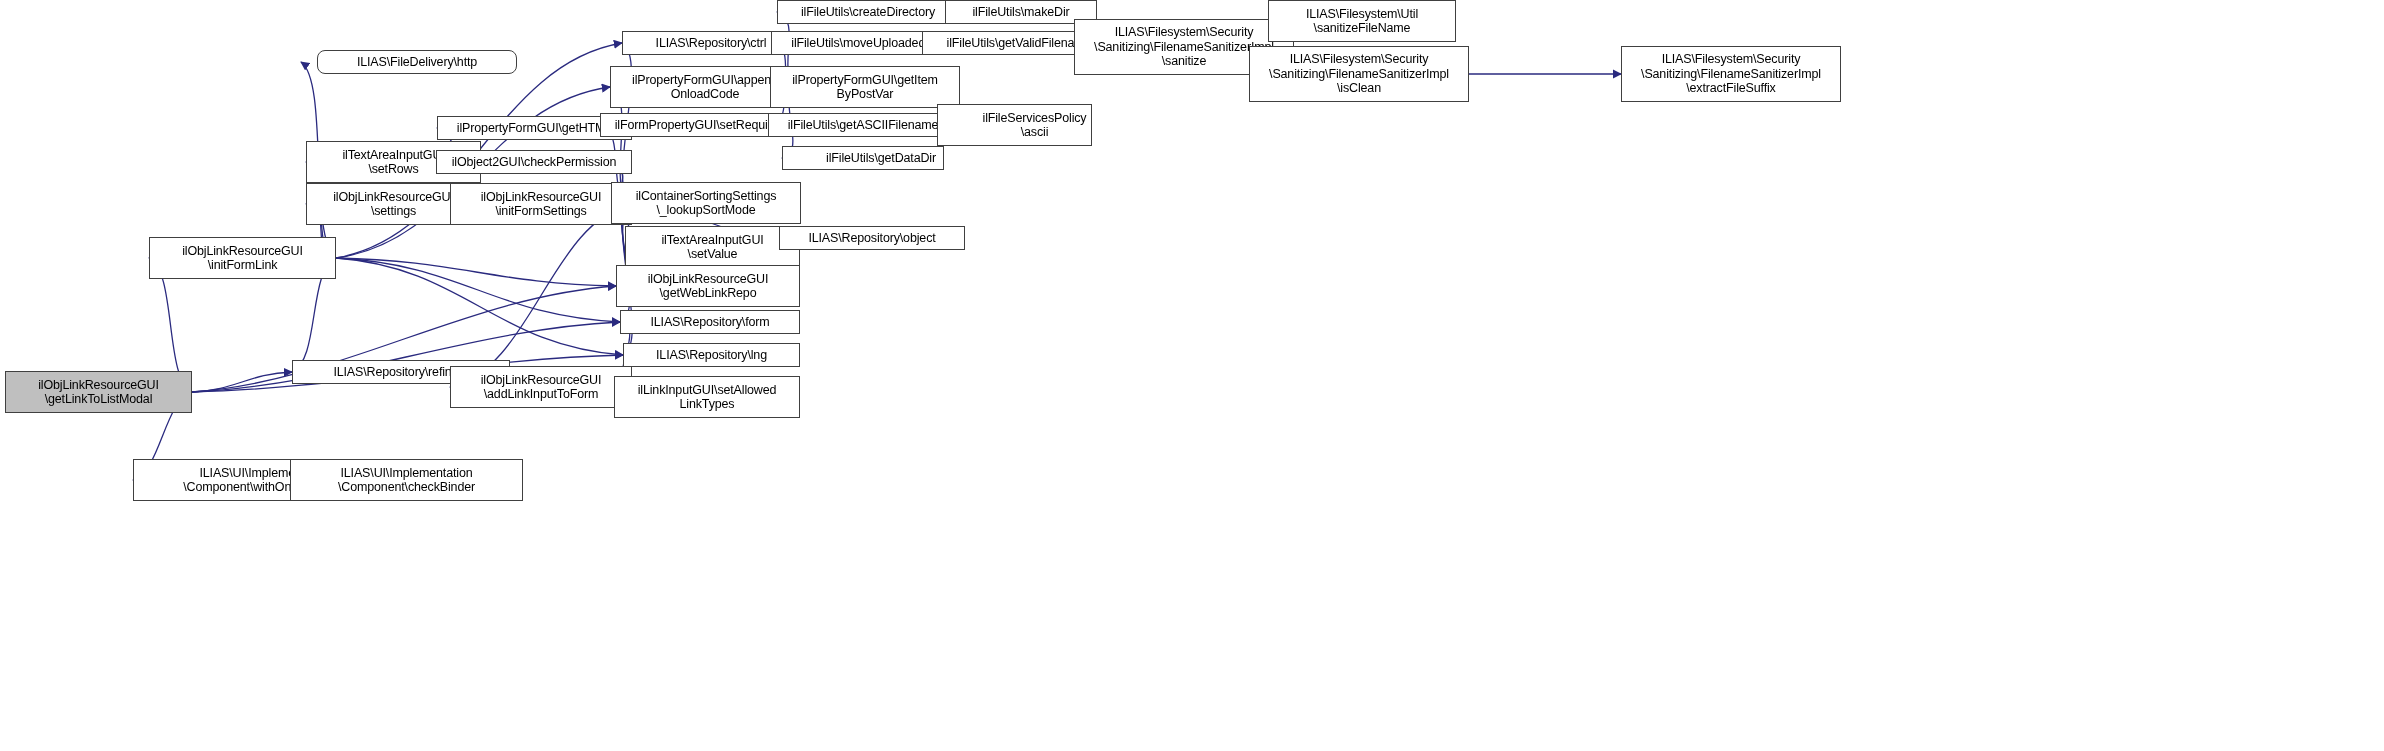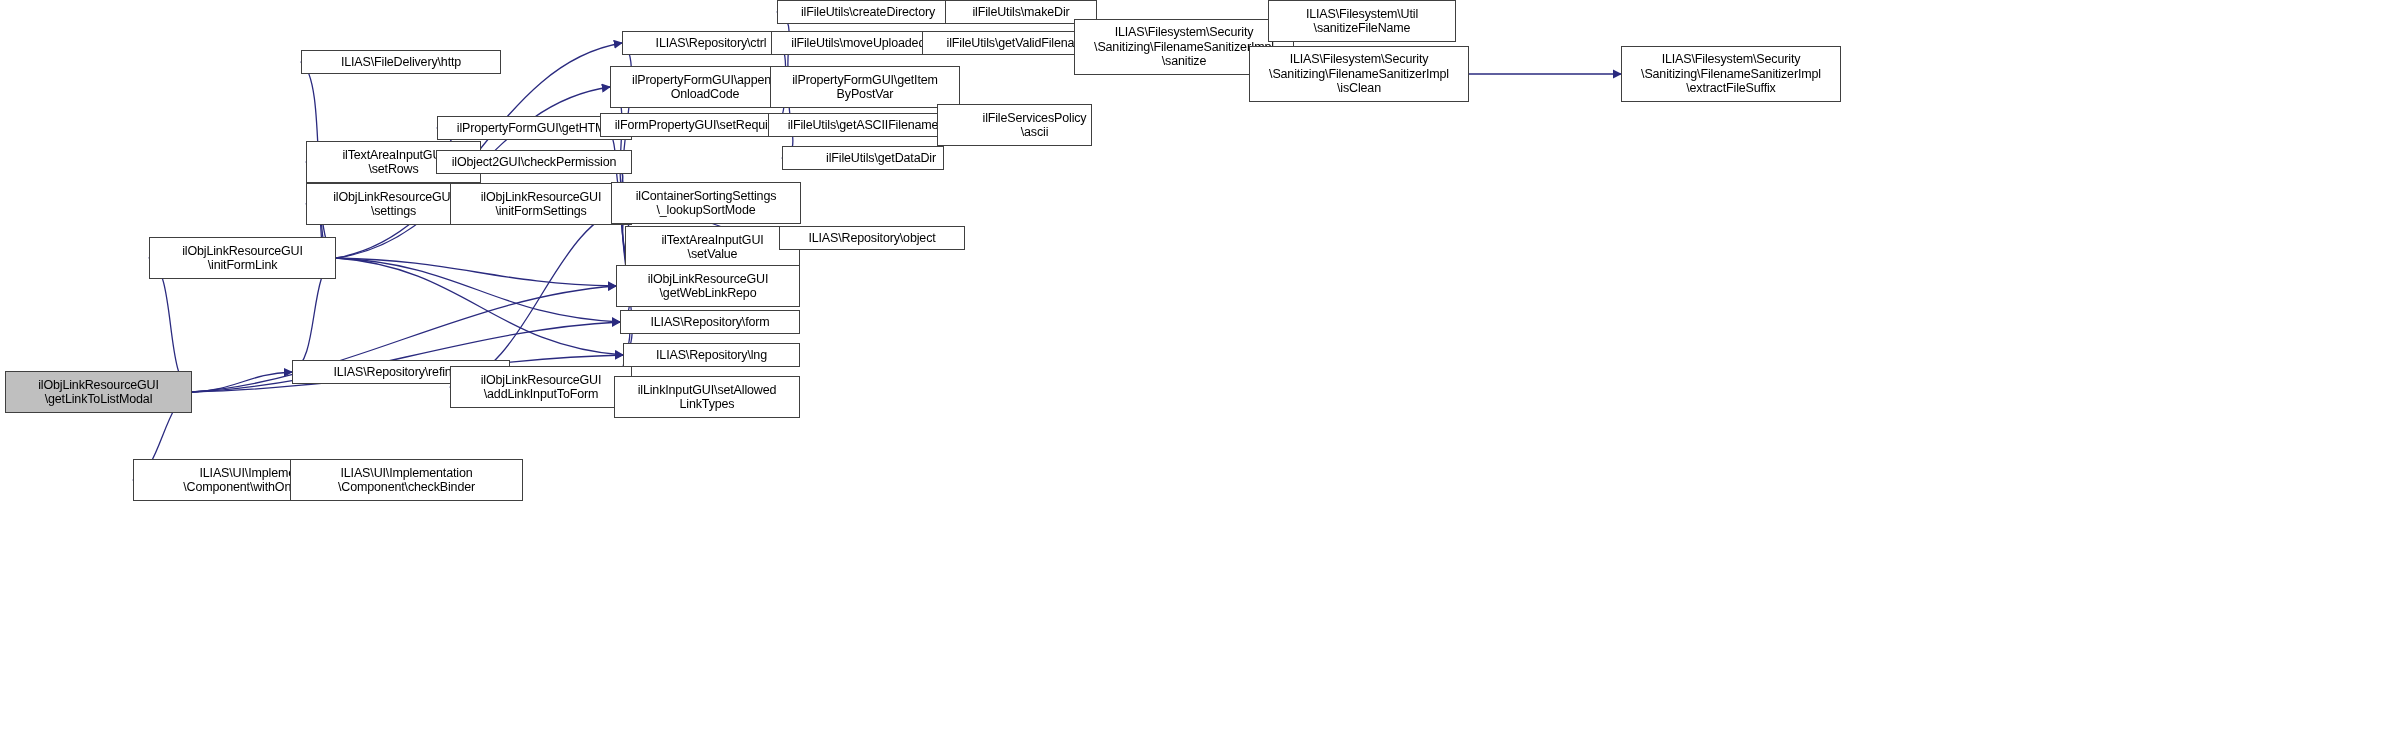--- a/index.html
+++ b/index.html
@@ -107,21 +107,21 @@
     </svg>
 <div class="node highlight" style="left: 5px; top: 371px; width: 187px; height: 42px;"><span class="node-label">ilObjLinkResourceGUI
 \getLinkToListModal</span></div>
     <div class="node" style="left: 133px; top: 459px; width: 265px; height: 42px;"><span class="node-label">ILIAS\UI\Implementation
 \Component\withOnLoadCode</span></div>
     <div class="node" style="left: 290px; top: 459px; width: 233px; height: 42px;"><span class="node-label">ILIAS\UI\Implementation
 \Component\checkBinder</span></div>
     <div class="node" style="left: 149px; top: 237px; width: 187px; height: 42px;"><span class="node-label">ilObjLinkResourceGUI
 \initFormLink</span></div>
     <div class="node" style="left: 292px; top: 360px; width: 218px; height: 24px;"><span class="node-label">ILIAS\Repository\refinery</span></div>
-    <div class="node" style="left: 301px; top: 50px; width: 200px; height: 24px;"><span class="node-label">ILIAS\FileDelivery\http</span></div>
+    <div class="node" style="left: 317px; top: 50px; width: 200px; height: 24px; border-radius: 8px;"><span class="node-label">ILIAS\FileDelivery\http</span></div>
     <div class="node" style="left: 306px; top: 141px; width: 175px; height: 42px;"><span class="node-label">ilTextAreaInputGUI
 \setRows</span></div>
     <div class="node" style="left: 306px; top: 183px; width: 175px; height: 42px;"><span class="node-label">ilObjLinkResourceGUI
 \settings</span></div>
     <div class="node" style="left: 450px; top: 183px; width: 182px; height: 42px;"><span class="node-label">ilObjLinkResourceGUI
 \initFormSettings</span></div>
     <div class="node" style="left: 450px; top: 366px; width: 182px; height: 42px;"><span class="node-label">ilObjLinkResourceGUI
 \addLinkInputToForm</span></div>
     <div class="node" style="left: 437px; top: 116px; width: 195px; height: 24px;"><span class="node-label">ilPropertyFormGUI\getHTML</span></div>
     <div class="node" style="left: 436px; top: 150px; width: 196px; height: 24px;"><span class="node-label">ilObject2GUI\checkPermission</span></div>

